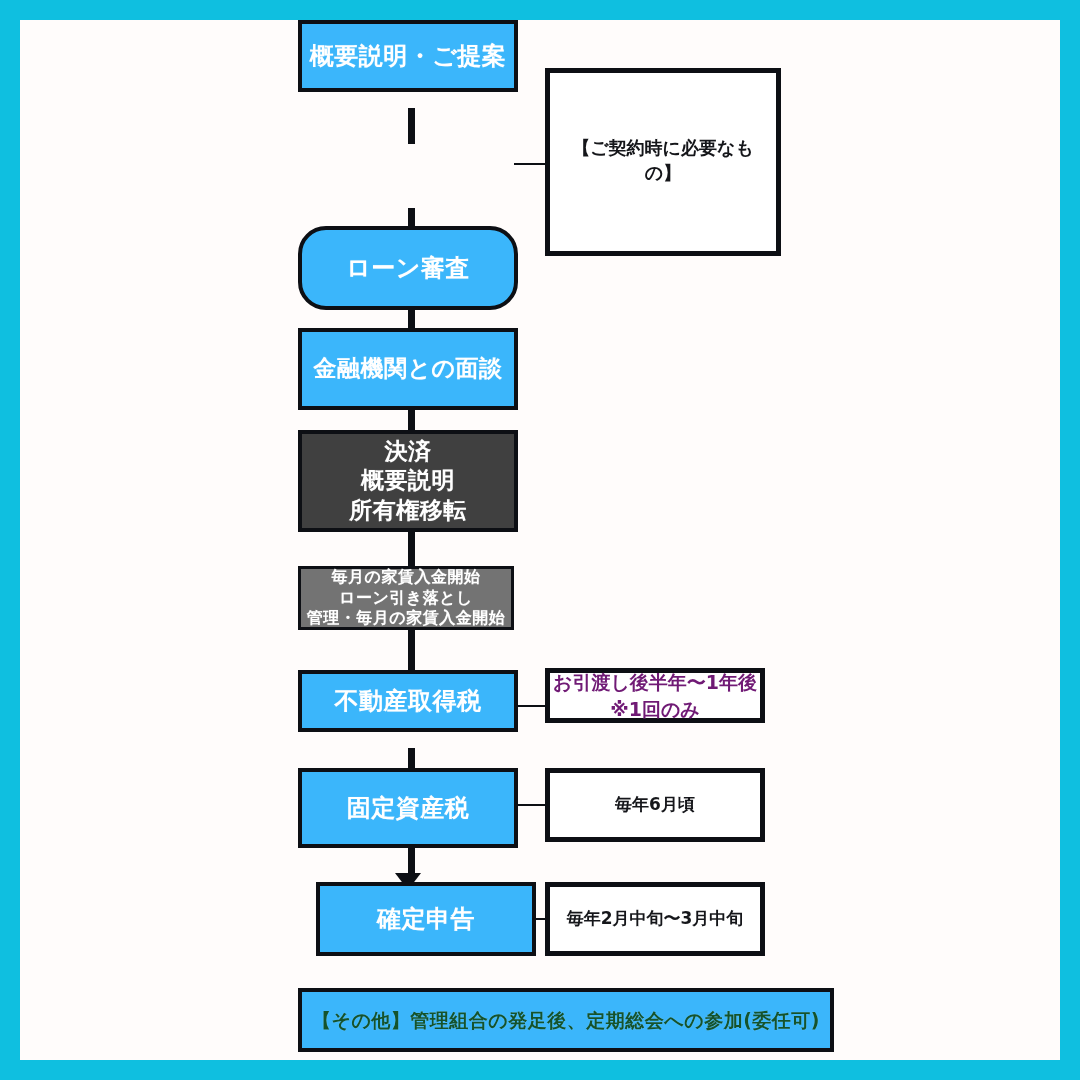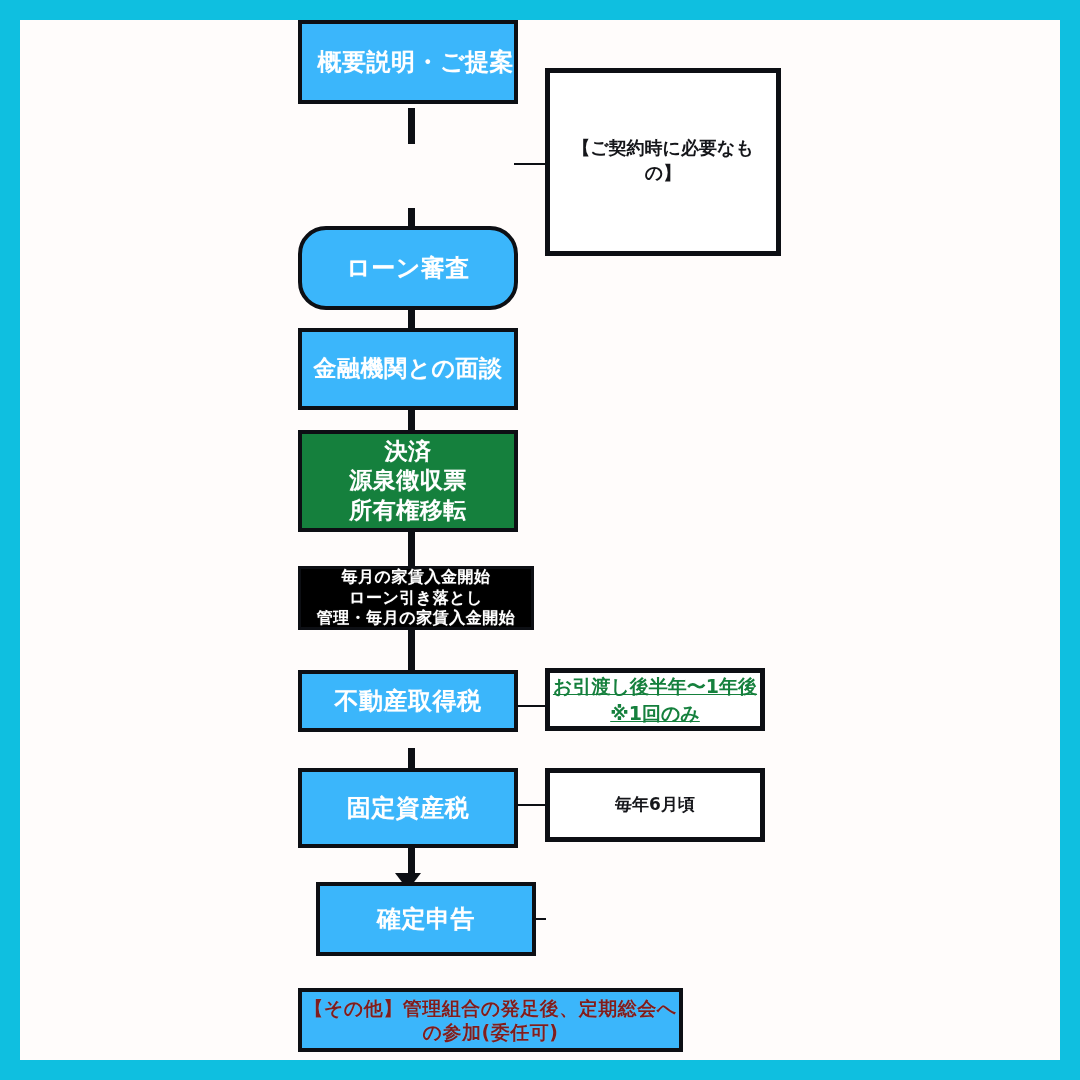--- a/index.html
+++ b/index.html
@@ -116,77 +116,80 @@
     <div class="abs vline" style="left: 388px; top: 728px; height: 38px; background: rgb(13, 15, 20);"></div>
 
     <div class="abs arrow-shaft" style="left: 388px; top: 828px; height: 29px; background: rgb(13, 15, 20);"></div>
     <div class="abs arrow-head" style="left: 375px; top: 853px; border-top-color: rgb(13, 15, 20);"></div>
 
     <div class="abs hline" style="left: 494px; top: 143px; width: 32px; background: rgb(13, 15, 20);"></div>
     <div class="abs hline" style="left: 494px; top: 685px; width: 32px; background: rgb(13, 15, 20);"></div>
     <div class="abs hline" style="left: 494px; top: 784px; width: 32px; background: rgb(13, 15, 20);"></div>
     <div class="abs hline" style="left: 494px; top: 898px; width: 32px; background: rgb(13, 15, 20);"></div>
 
-    <div class="abs pbox fs-24" style="left: 278px; top: 0px; width: 220px; height: 84px; background: rgb(59, 182, 251); border-color: rgb(13, 15, 20); color: rgb(255, 255, 255); justify-content: flex-end;">
+    <div class="abs pbox fs-24" style="left: 278px; top: 0px; width: 220px; height: 72px; background: rgb(59, 182, 251); border-color: rgb(13, 15, 20); color: rgb(255, 255, 255);">
       <span>概要説明・ご提案</span>
     </div>
 
 
     <div class="abs pbox fs-24" style="left: 278px; top: 206px; width: 220px; height: 84px; background: rgb(59, 182, 251); border-color: rgb(13, 15, 20); color: rgb(255, 255, 255); border-radius: 28px;">
       <span>ローン審査</span>
     </div>
 
     <div class="abs pbox fs-23" style="left: 278px; top: 308px; width: 220px; height: 82px; background: rgb(59, 182, 251); border-color: rgb(13, 15, 20); color: rgb(255, 255, 255);">
       <span>金融機関との面談</span>
     </div>
 
-    <div class="abs pbox" style="left: 278px; top: 410px; width: 220px; height: 102px; background: #15803d; border-color: rgb(13, 15, 20); color: rgb(255, 255, 255);">
+    <div class="abs pbox" style="left: 278px; top: 410px; width: 220px; height: 102px; background: #404040; border-color: rgb(13, 15, 20); color: rgb(255, 255, 255);">
       <div>
         <div class="fs-23">決済</div>
-        <div class="fs-23">源泉徴収票</div>
+        <div class="fs-23">概要説明</div>
         <div class="fs-23">所有権移転</div>
       </div>
     </div>
 
-    <div class="abs pbox thin" style="left: 278px; top: 546px; width: 236px; height: 64px; background: #000000; border-color: rgb(13, 15, 20); color: rgb(255, 255, 255);">
+    <div class="abs pbox thin" style="left: 278px; top: 546px; width: 216px; height: 64px; background: #737373; border-color: rgb(13, 15, 20); color: rgb(255, 255, 255);">
       <div>
         <div class="fs-16">毎月の家賃入金開始</div>
         <div class="fs-16">ローン引き落とし</div>
         <div class="fs-16">管理・毎月の家賃入金開始</div>
       </div>
     </div>
 
     <div class="abs pbox fs-24" style="left: 278px; top: 650px; width: 220px; height: 62px; background: rgb(59, 182, 251); border-color: rgb(13, 15, 20); color: rgb(255, 255, 255);">
       <span>不動産取得税</span>
     </div>
 
     <div class="abs pbox fs-24" style="left: 278px; top: 748px; width: 220px; height: 80px; background: rgb(59, 182, 251); border-color: rgb(13, 15, 20); color: rgb(255, 255, 255);">
       <span>固定資産税</span>
     </div>
 
     <div class="abs pbox fs-24" style="left: 296px; top: 862px; width: 220px; height: 74px; background: rgb(59, 182, 251); border-color: rgb(13, 15, 20); color: rgb(255, 255, 255);">
       <span>確定申告</span>
     </div>
 
-    <div class="abs pbox fs-19" style="left: 278px; top: 968px; width: 385px; height: 64px; background: rgb(59, 182, 251); border-color: rgb(13, 15, 20); color: #7f1d1d;">
+    <div class="abs pbox fs-19" style="left: 278px; top: 968px; width: 536px; height: 64px; background: rgb(59, 182, 251); border-color: rgb(13, 15, 20); color: #14532d;">
       <span>【その他】管理組合の発足後、定期総会への参加(委任可)</span>
     </div>
 
     <div class="abs nbox left-align" style="left: 525px; top: 48px; width: 236px; height: 188px; background: rgb(255, 255, 255); border-color: rgb(13, 15, 20); color: rgb(21, 22, 26);">
       <div class="note-inner">
         <div class="note-title fs-18">【ご契約時に必要なもの】</div>
       </div>
     </div>
 
-    <div class="abs nbox" style="left: 525px; top: 648px; width: 220px; height: 63px; background: rgb(255, 255, 255); border-color: rgb(13, 15, 20); color: #15803d; text-decoration: underline;">
+    <div class="abs nbox" style="left: 525px; top: 648px; width: 220px; height: 55px; background: rgb(255, 255, 255); border-color: rgb(13, 15, 20); color: #701a75;">
       <div>
         <div class="fs-19">お引渡し後半年〜1年後</div>
         <div class="fs-19">※1回のみ</div>
       </div>
     </div>
 
     <div class="abs nbox fs-20" style="left: 525px; top: 748px; width: 220px; height: 74px; background: rgb(255, 255, 255); border-color: rgb(13, 15, 20); color: rgb(21, 22, 26);">
       <span>毎年6月頃</span>
     </div>
 
+    <div class="abs nbox fs-20" style="left: 525px; top: 862px; width: 220px; height: 74px; background: rgb(255, 255, 255); border-color: rgb(13, 15, 20); color: rgb(21, 22, 26);">
+      <span>毎年2月中旬〜3月中旬</span>
+    </div>
 
   </div>
 </div>
 
 </body></html>

